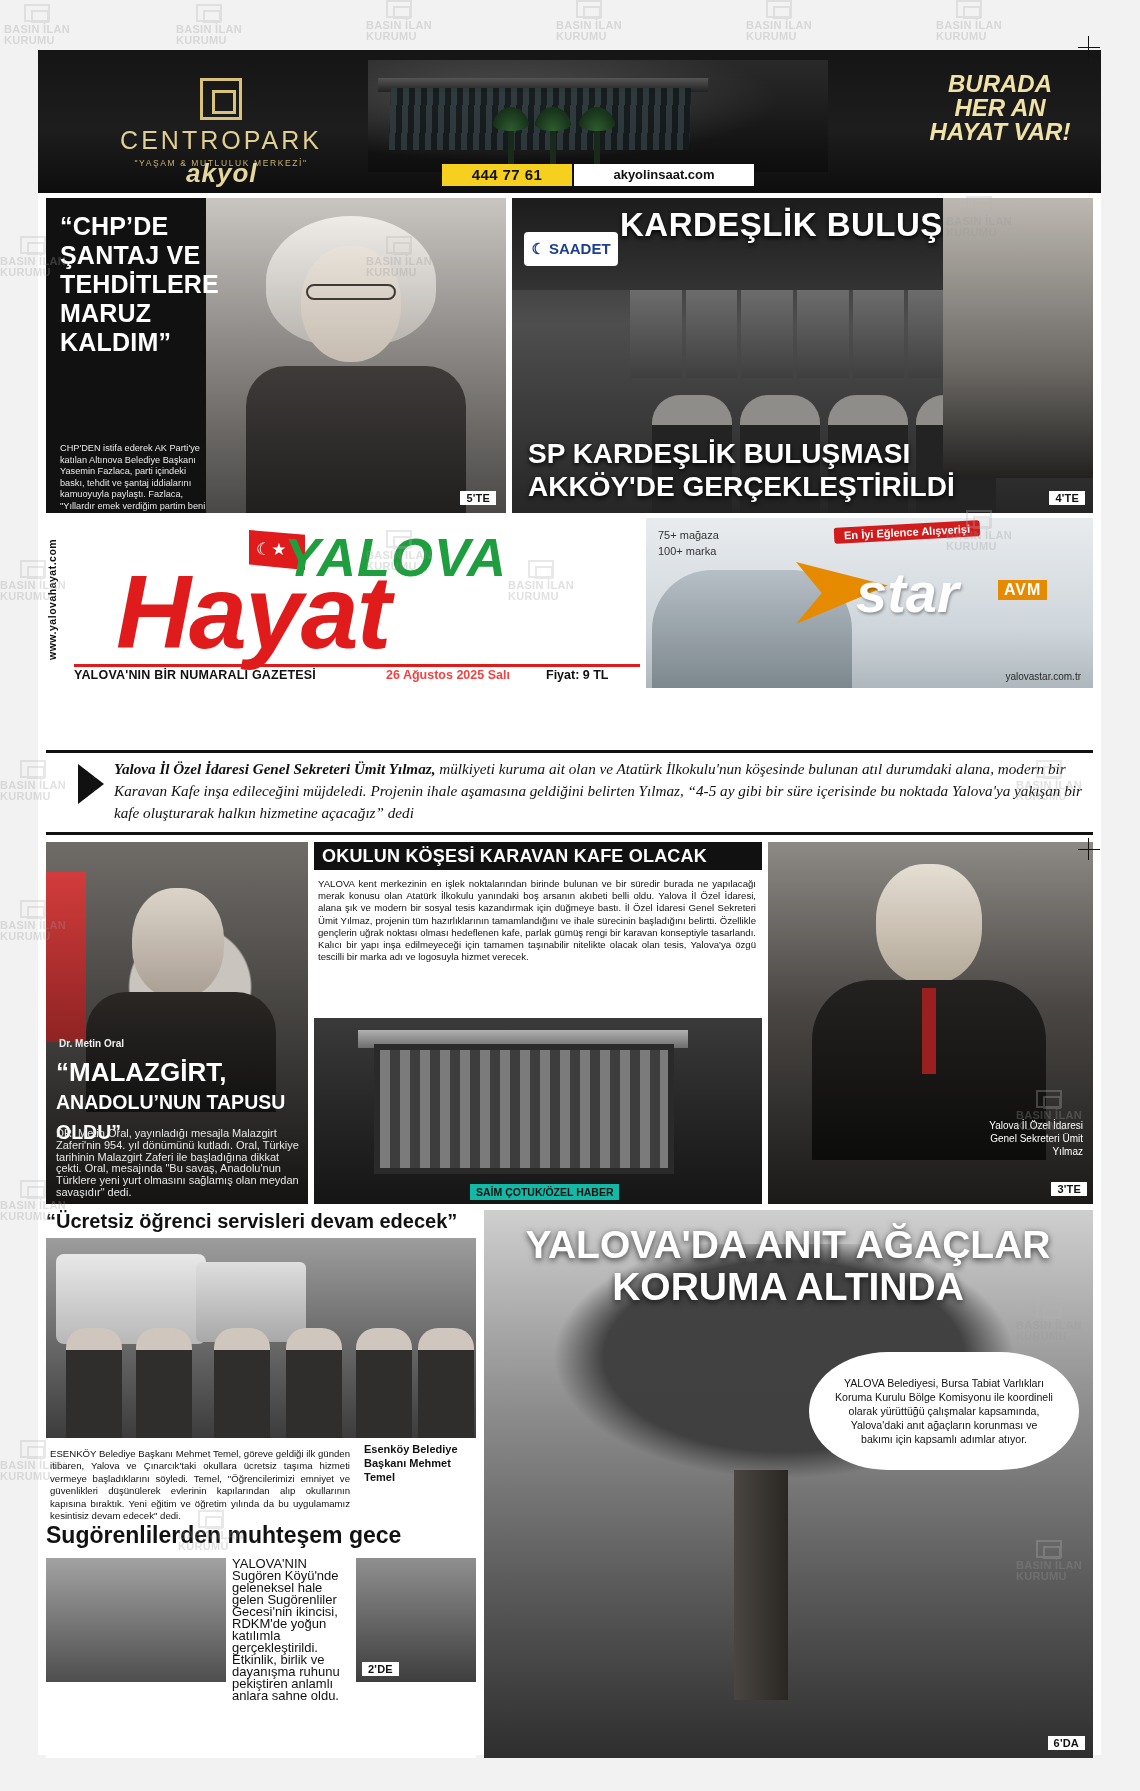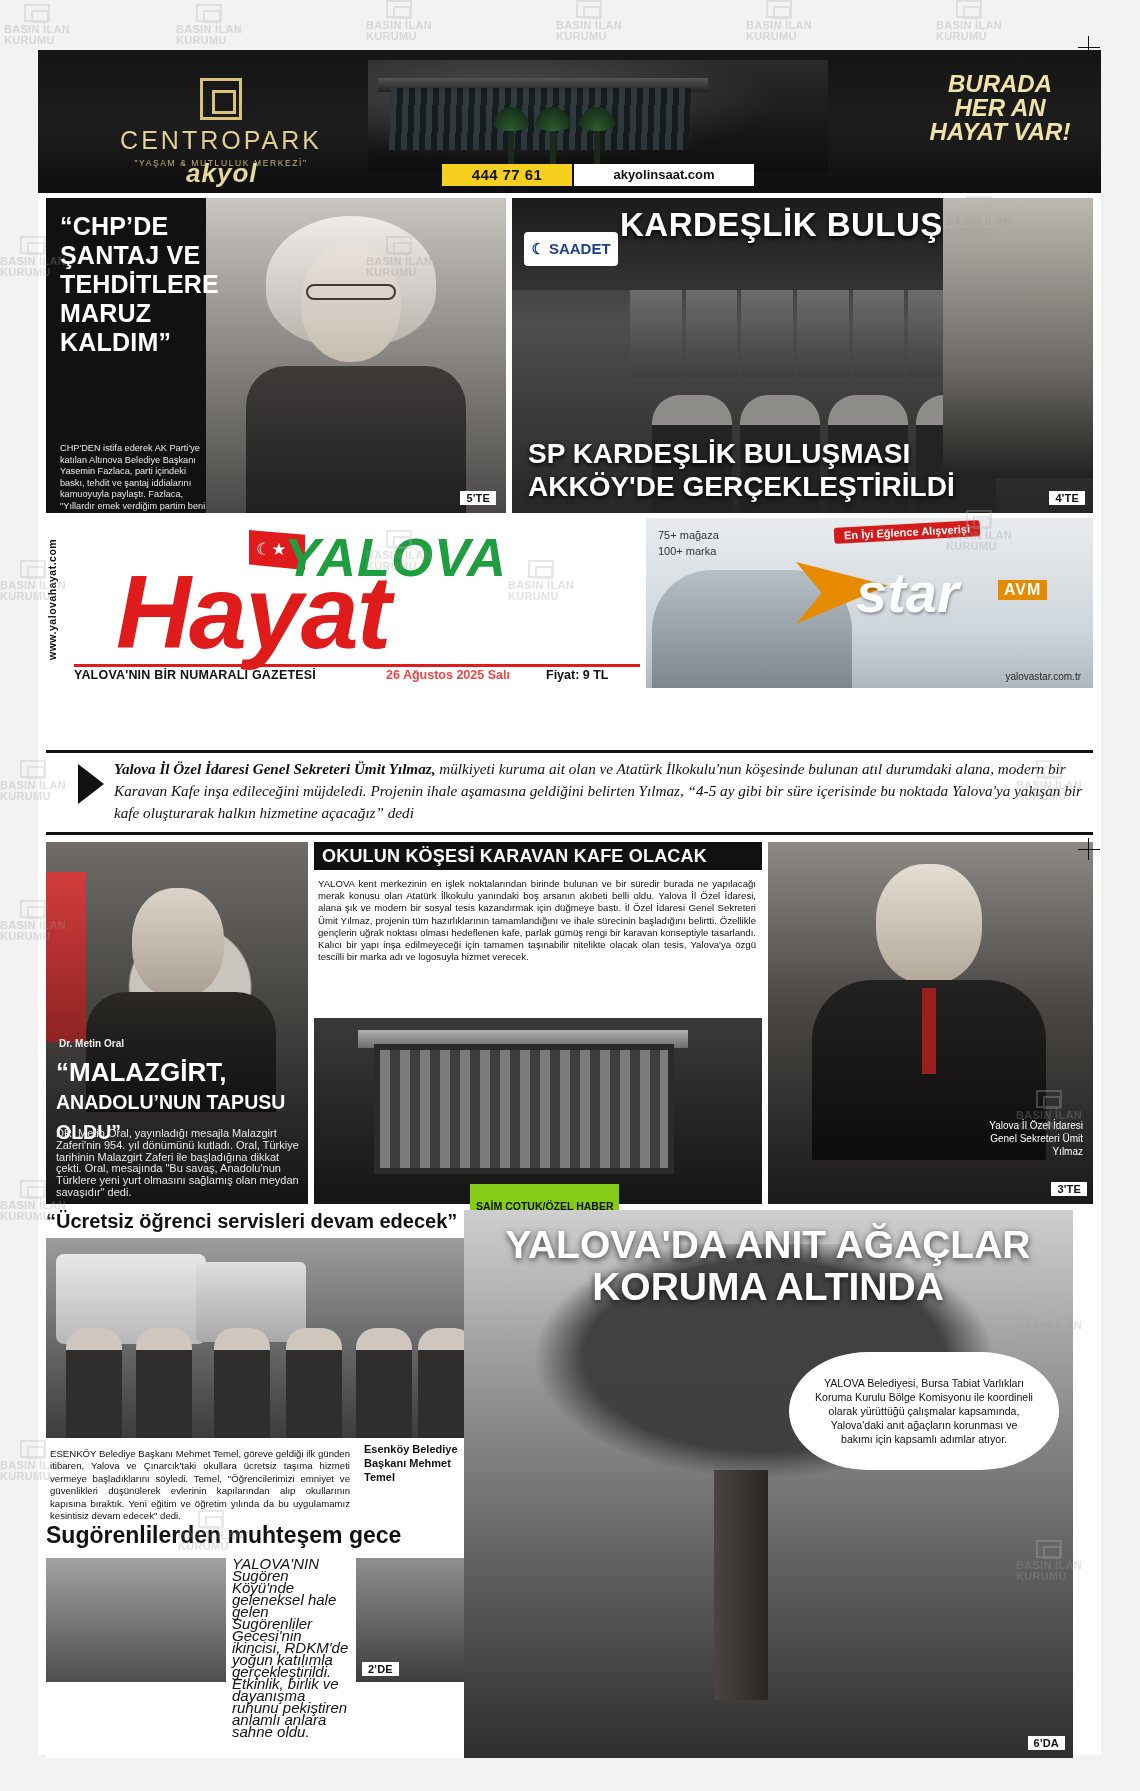--- a/index.html
+++ b/index.html
@@ -386,22 +386,22 @@
   .midcol .photo .cafe {
     position: absolute; left: 60px; top: 26px; width: 300px; height: 130px;
     background: repeating-linear-gradient(90deg,#7b7b7b 0 10px,#3d3d3d 10px 20px);
     border: 6px solid #2a2a2a;
   }
   .midcol .photo .awn {
     position: absolute; left: 44px; top: 12px; width: 330px; height: 18px;
     background: linear-gradient(180deg,#b0b0b0,#6d6d6d);
   }
   .midcol .credit {
-    position: absolute; left: 156px; top: 342px; background: #84cc16; color: #111;
-    font-size: 10.5px; font-weight: bold; padding: 16px 6px;
+    position: absolute; left: 156px; top: 342px; background: #14b8a6; color: #111;
+    font-size: 10.5px; font-weight: bold; padding: 2px 6px;
   }
 
   .rightcol {
     position: absolute; left: 730px; top: 792px; width: 325px; height: 362px;
     background: #151515; overflow: hidden;
   }
   .rightcol .bg {
     position: absolute; inset: 0;
     background: linear-gradient(180deg,#8d8a86 0%,#4a4744 45%,#1b1a19 100%);
   }
@@ -473,27 +473,27 @@
   .blb .photo {
     position: absolute; left: 0; top: 0; width: 180px; height: 124px;
     background: linear-gradient(180deg,#a2a2a2,#4e4e4e);
   }
   .blb .photo2 {
     position: absolute; left: 310px; top: 0; width: 120px; height: 124px;
     background: linear-gradient(180deg,#8f8f8f,#3e3e3e);
   }
   .blb .txt {
     position: absolute; left: 186px; top: 0; width: 120px;
-    font-size: 15px; line-height: 12px; color: #111; font-style: italic;
+    font-size: 13px; line-height: 12px; color: #111;
   }
   .blb .pg { position: absolute; left: 316px; top: 104px; }
 
   
   .br {
-    position: absolute; left: 426px; top: 1160px; width: 609px; height: 548px;
+    position: absolute; left: 446px; top: 1160px; width: 609px; height: 548px;
     background: #1a1a1a; overflow: hidden; padding-left: 42px;
   }
   .br .bg {
     position: absolute; inset: 0;
     background: linear-gradient(180deg,#cfcfcf 0%,#8f8f8f 35%,#585858 70%,#2e2e2e 100%);
   }
   .br .trunk {
     position: absolute; left: 250px; top: 260px; width: 54px; height: 230px;
     background: linear-gradient(90deg,#4a4540,#2a2723);
   }

